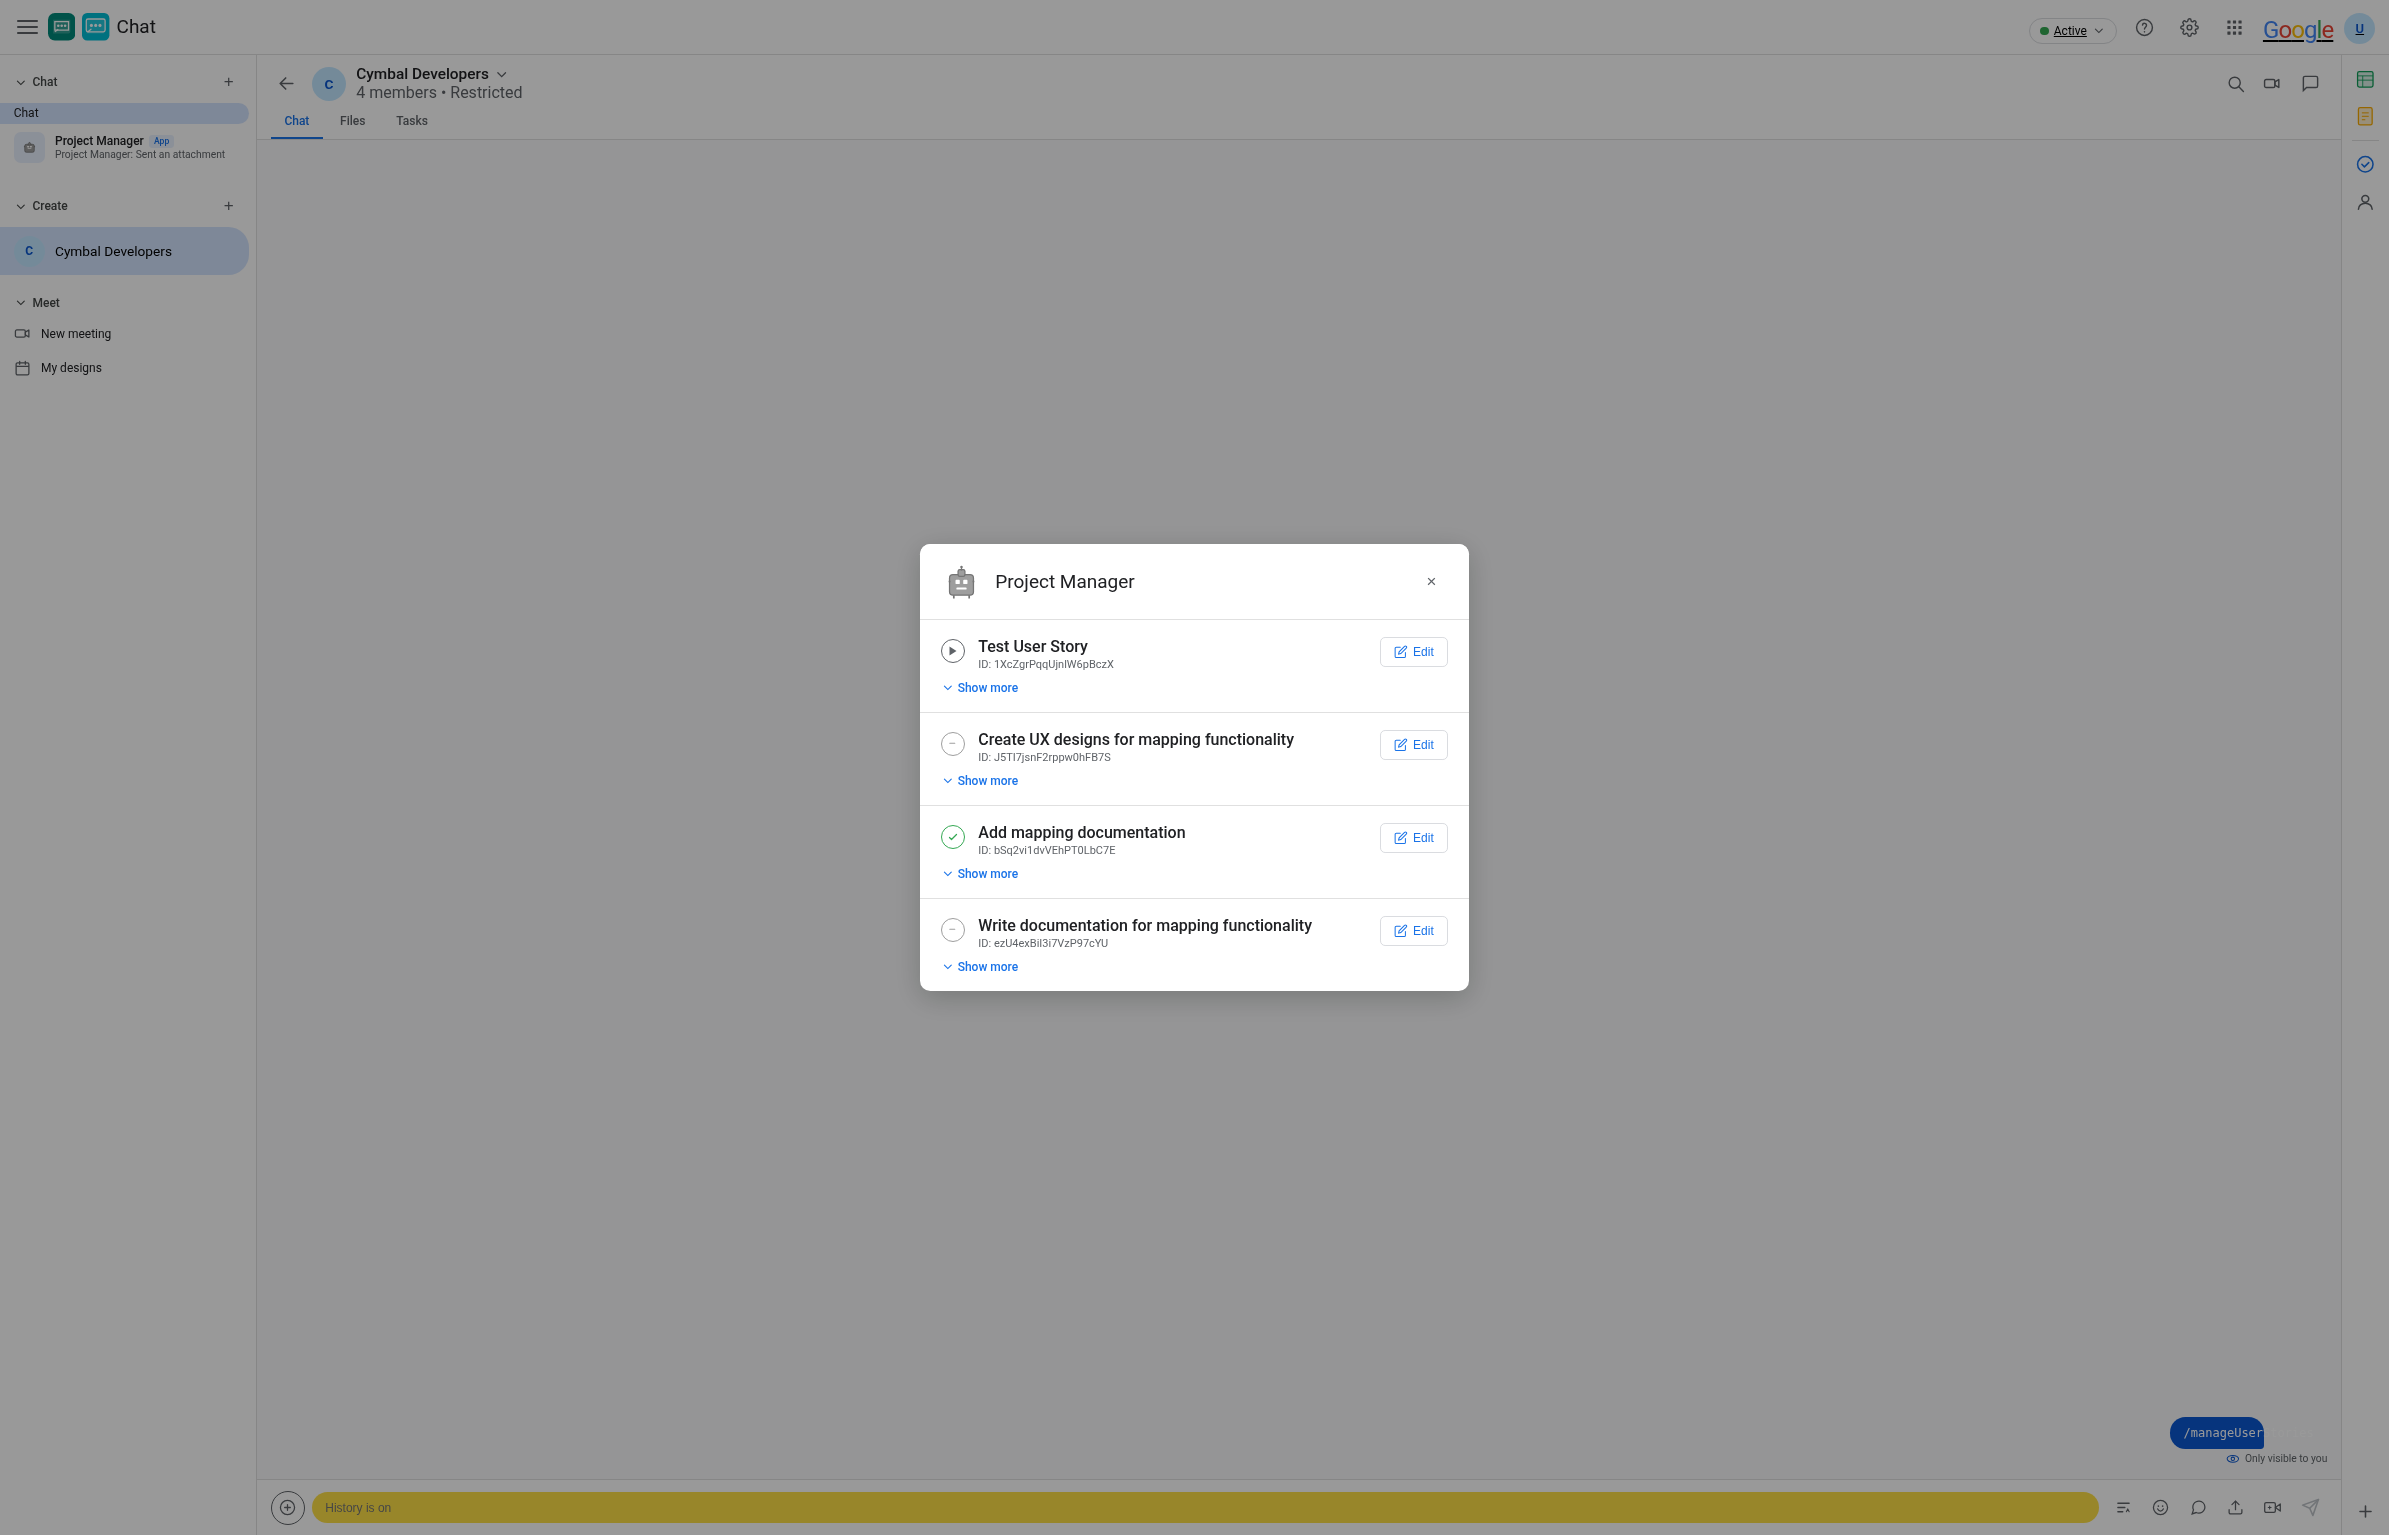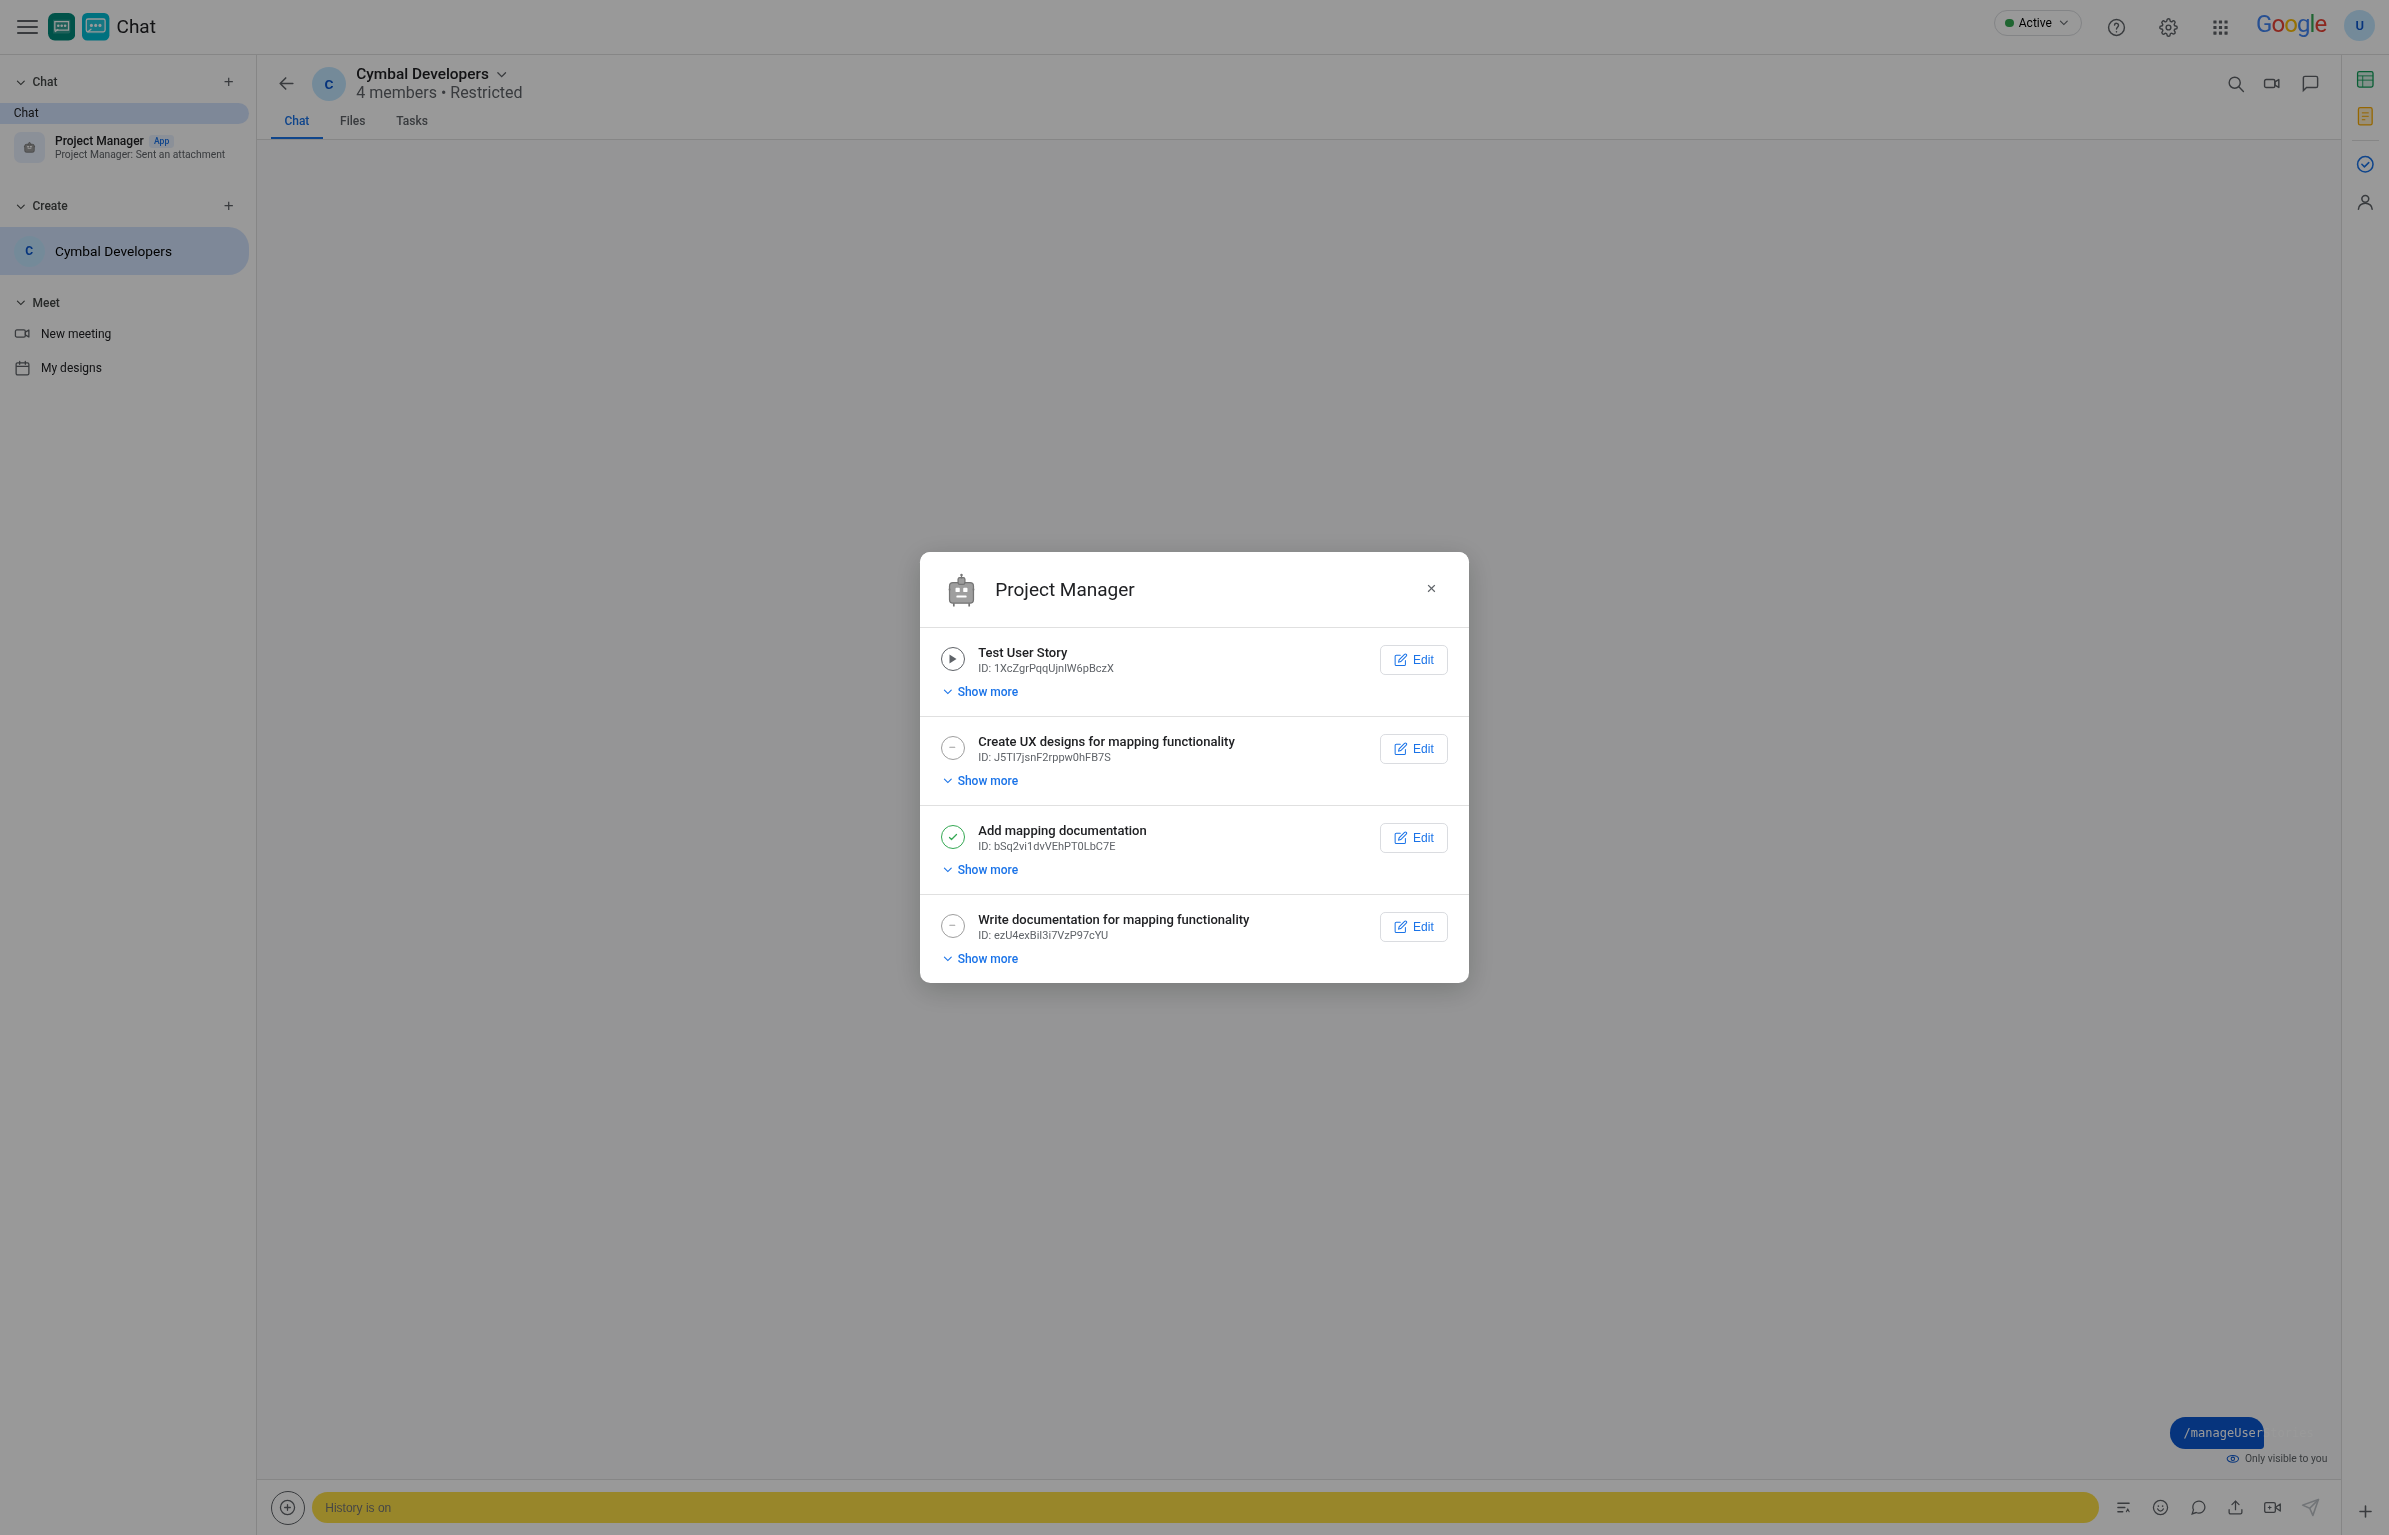--- a/index.html
+++ b/index.html
@@ -12,21 +12,21 @@
       border-bottom: 0.9px solid #e0e0e0; flex-shrink: 0; z-index: 10;
     }
     .topbar-left { display: flex; align-items: center; gap: 6.9px; width: 257px; flex-shrink: 0; }
     .hamburger-icon { width: 27.4px; height: 27.4px; display: flex; flex-direction: column; justify-content: center; gap: 4.3px; padding: 3.4px; cursor: pointer; }
     .hamburger-icon span { display: block; height: 1.7px; background: #5f6368; border-radius: 0.9px; }
     .google-chat-logo { display: flex; align-items: center; gap: 6.9px; }
     .chat-logo-icon { width: 27.4px; height: 27.4px; }
     .chat-logo-text { font-size: 19px; color: #202124; font-weight: 400; }
     .search-bar { flex: 1; display: flex; align-items: center; background: #f1f3f4; border-radius: 20.6px; padding: 6.9px 13.7px; gap: 6.9px; max-width: 617px; }
     .search-bar input { border: none; background: transparent; font-size: 13.7px; color: #202124; outline: none; width: 100%; }
-    .topbar-right { display: flex; align-items: flex-start; gap: 18px; margin-left: auto; }
+    .topbar-right { display: flex; align-items: flex-end; gap: 11px; margin-left: auto; text-decoration: underline; }
     .status-btn { display: flex; align-items: center; gap: 5.1px; padding: 5.1px 10.3px; border-radius: 17px; border: 0.9px solid #dadce0; background: #fff; cursor: pointer; font-size: 12px; }
     .status-dot { width: 8.6px; height: 8.6px; border-radius: 50%; background: #34a853; }
     .icon-btn { width: 34px; height: 34px; border-radius: 50%; display: flex; align-items: center; justify-content: center; cursor: pointer; border: none; background: transparent; }
     .google-logo { font-size: 24px; font-weight: 400; color: #5f6368; letter-spacing: -0.9px; }
     .google-logo span:nth-child(1) { color: #4285f4; }
     .google-logo span:nth-child(2) { color: #ea4335; }
     .google-logo span:nth-child(3) { color: #fbbc05; }
     .google-logo span:nth-child(4) { color: #4285f4; }
     .google-logo span:nth-child(5) { color: #34a853; }
     .google-logo span:nth-child(6) { color: #ea4335; }
@@ -101,21 +101,21 @@
     .modal-robot-icon { width: 41px; height: 41px; flex-shrink: 0; }
     .modal-title { font-size: 19px; color: #202124; font-weight: 400; flex: 1; }
     .modal-close-btn { width: 34px; height: 34px; border-radius: 50%; display: flex; align-items: center; justify-content: center; cursor: pointer; border: none; background: transparent; color: #5f6368; font-size: 17px; }
     .modal-item { padding: 17px 20.6px; border-bottom: 0.9px solid #e0e0e0; }
     .modal-item-header { display: flex; align-items: flex-start; justify-content: space-between; gap: 13.7px; }
     .modal-item-left { display: flex; align-items: flex-start; gap: 13.7px; flex: 1; }
     .modal-item-icon { width: 24px; height: 24px; border-radius: 50%; border: 1.7px solid #5f6368; display: flex; align-items: center; justify-content: center; flex-shrink: 0; margin-top: 1.7px; }
     .modal-item-icon.done { border-color: #34a853; color: #34a853; }
     .modal-item-icon.pending { border-color: #9e9e9e; color: #9e9e9e; }
     .modal-item-text { flex: 1; }
-    .modal-item-title { font-size: 13px; color: #202124; font-weight: 500; }
+    .modal-item-title { font-size: 16px; color: #202124; font-weight: 500; }
     .modal-item-id { font-size: 11px; color: #5f6368; margin-top: 1.7px; }
     .edit-btn { display: flex; align-items: center; gap: 5.1px; padding: 6.9px 13.7px; border: 0.9px solid #dadce0; border-radius: 5.1px; background: #fff; cursor: pointer; font-size: 12px; color: #1a73e8; font-weight: 500; flex-shrink: 0; }
     .show-more-link { display: flex; align-items: center; gap: 3.4px; color: #1a73e8; font-size: 12px; cursor: pointer; margin-top: 10.3px; font-weight: 500; }
 
     
     ::-webkit-scrollbar { width: 5.1px; }
     ::-webkit-scrollbar-track { background: transparent; }
     ::-webkit-scrollbar-thumb { background: #dadce0; border-radius: 2.6px; }
 
     

